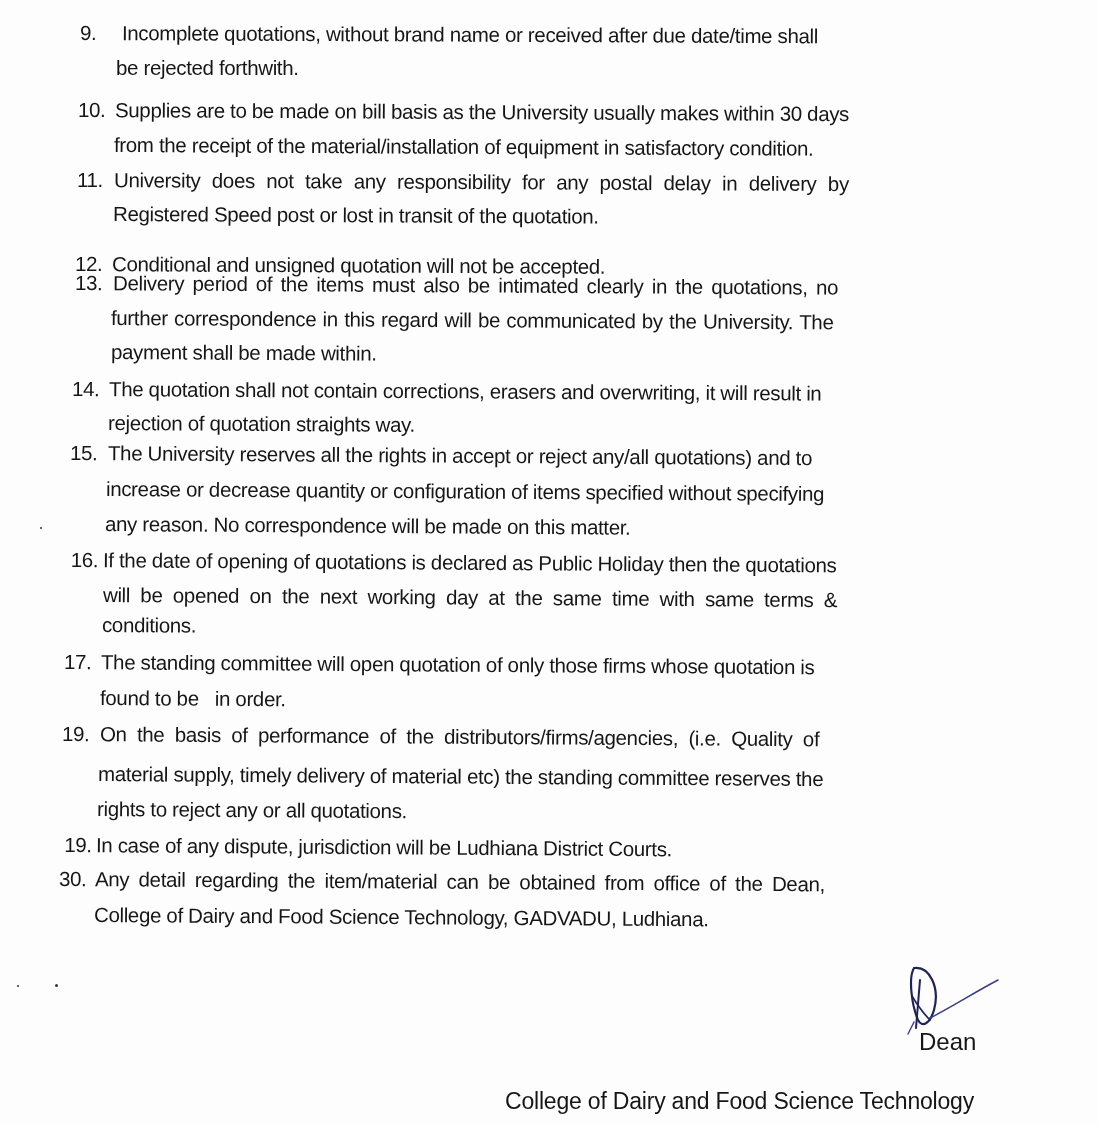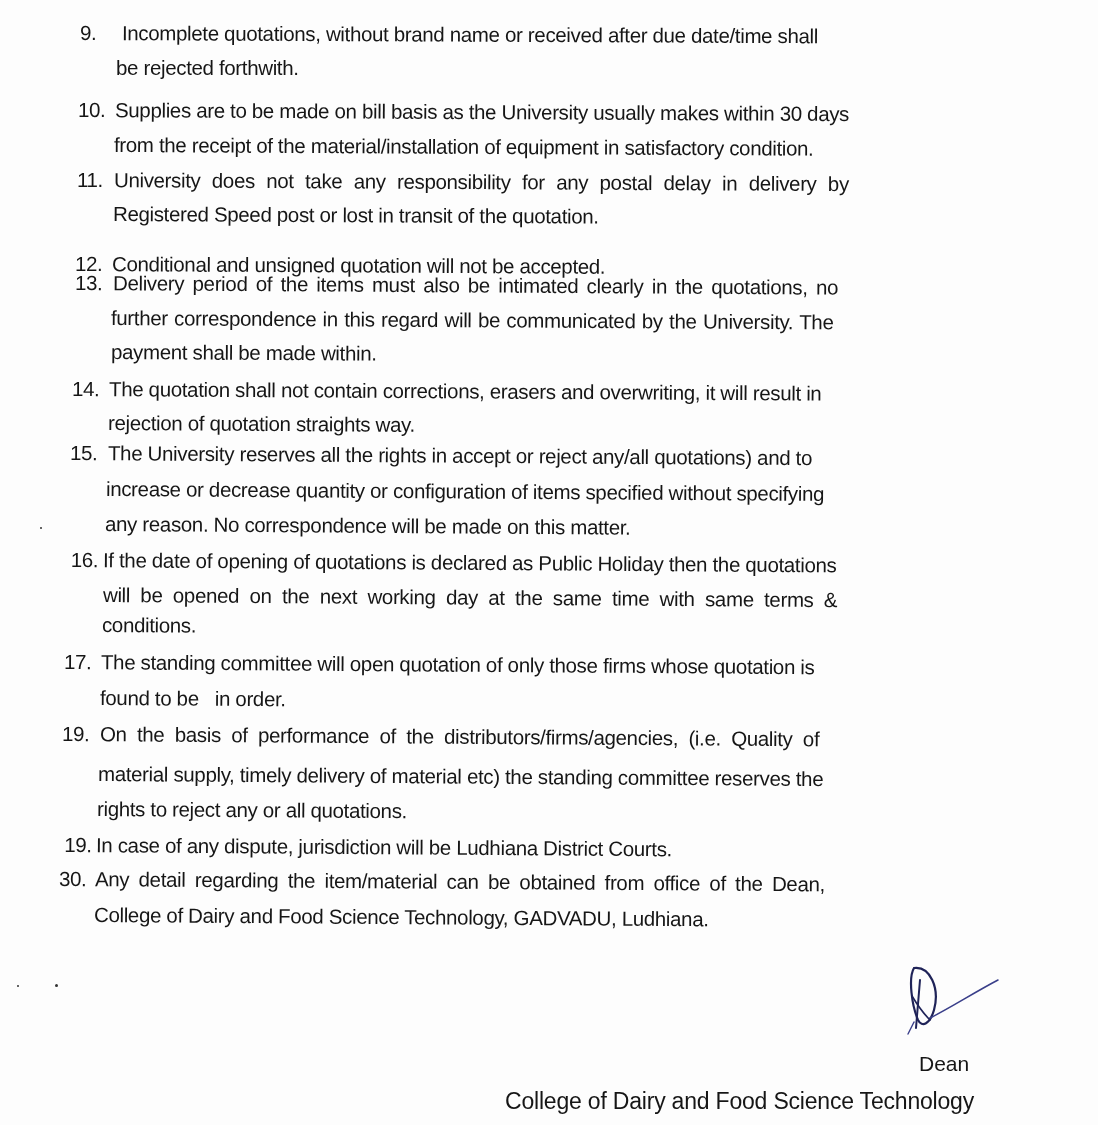--- a/index.html
+++ b/index.html
@@ -15,21 +15,21 @@
       position: absolute;
       font-size: 20.5px;
       letter-spacing: -0.35px;
       white-space: nowrap;
       line-height: 24px;
       transform-origin: left center;
     }
     .num { display: inline-block; }
     .speck { position: absolute; width: 3px; height: 3px; border-radius: 50%; background: #333; }
     .sig { position: absolute; left: 900px; top: 958px; width: 110px; height: 80px; }
-    .dean { position: absolute; left: 919px; top: 1052px; font-size: 21px; }
+    .dean { position: absolute; left: 919px; top: 1028px; font-size: 24px; }
     .college { position: absolute; left: 505px; top: 1088px; font-size: 23px; letter-spacing: -0.2px; }
   </style>
 </head>
 <body>
 
 <div class="page">
 
   <div class="line" style="left:80px; top:21px; width:915px; transform:rotate(0.25deg);">
     <span class="num" style="width:42px;">9.</span><span>Incomplete quotations, without brand name or received after due date/time shall</span>
   </div>

